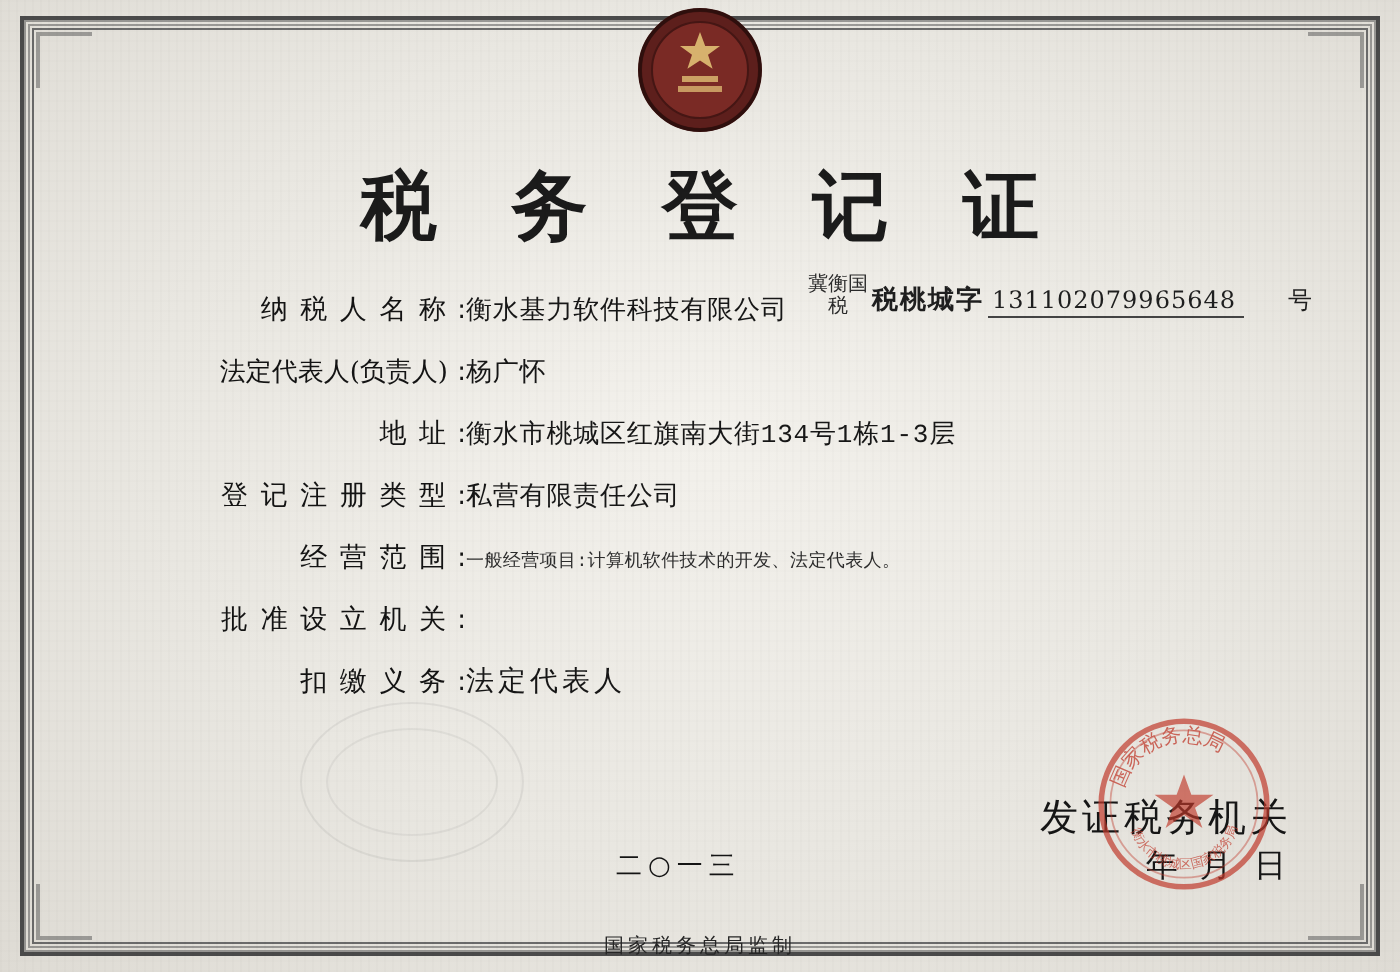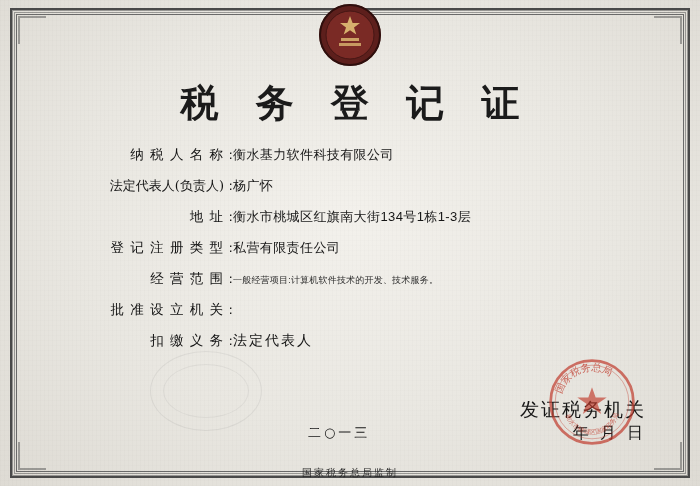--- a/index.html
+++ b/index.html
@@ -138,21 +138,21 @@
     letter-spacing: 0;
     font-size: 13px;
   }
   .colon {
     width: 9px;
     flex: none;
     font-size: 13px;
     color: #141414;
   }
   .field-value {
-    font-family: Liberation Sans, sans-serif;
+    font-family: Liberation Mono, monospace;
     font-size: 13px;
     color: #171717;
     letter-spacing: .4px;
   }
   .field-value.small {
     font-size: 9px;
     color: #2d2d2d;
     letter-spacing: .2px;
   }
   .field-value.bold {
@@ -260,20 +260,29 @@
     <circle cx="33" cy="33" r="30" fill="#5d1f1c" stroke="#3a1210" stroke-width="2"></circle>
     <circle cx="33" cy="33" r="24" fill="#7a2a25" stroke="#451614" stroke-width="1"></circle>
     <polygon points="33,14 35.6,21 43,21 37,25.4 39.3,32.4 33,28.2 26.7,32.4 29,25.4 23,21 30.4,21" fill="#e8c97a" opacity=".85"></polygon>
     <rect x="24" y="36" width="18" height="3" fill="#e8c97a" opacity=".75"></rect>
     <rect x="22" y="41" width="22" height="3" fill="#e8c97a" opacity=".7"></rect>
     <circle cx="33" cy="33" r="30" fill="none" stroke="#2e0f0d" stroke-width="1.5"></circle>
   </svg>
 
   <div class="title">税 务 登 记 证</div>
 
+  <div class="serial-row">
+    <div class="serial-prefix">
+      <span>冀衡国</span>
+      <span>税</span>
+    </div>
+    <div class="serial-label">税桃城字</div>
+    <div class="serial-number">131102079965648</div>
+    <div class="serial-suffix">号</div>
+  </div>
 
   <div class="fields">
 
     <div class="field">
       <div class="field-label">纳 税 人 名 称</div>
       <div class="colon">:</div>
       <div class="field-value">衡水基力软件科技有限公司</div>
     </div>
 
     <div class="field">
@@ -290,21 +299,21 @@
 
     <div class="field">
       <div class="field-label">登 记 注 册 类 型</div>
       <div class="colon">:</div>
       <div class="field-value">私营有限责任公司</div>
     </div>
 
     <div class="field">
       <div class="field-label">经 营 范 围</div>
       <div class="colon">:</div>
-      <div class="field-value small">一般经营项目:计算机软件技术的开发、技术服务。</div>
+      <div class="field-value small">一般经营项目:计算机软件技术的开发、法定代表人。</div>
     </div>
 
     <div class="field">
       <div class="field-label">批 准 设 立 机 关</div>
       <div class="colon">:</div>
     </div>
 
     <div class="field">
       <div class="field-label">扣 缴 义 务</div>
       <div class="colon">:</div>

